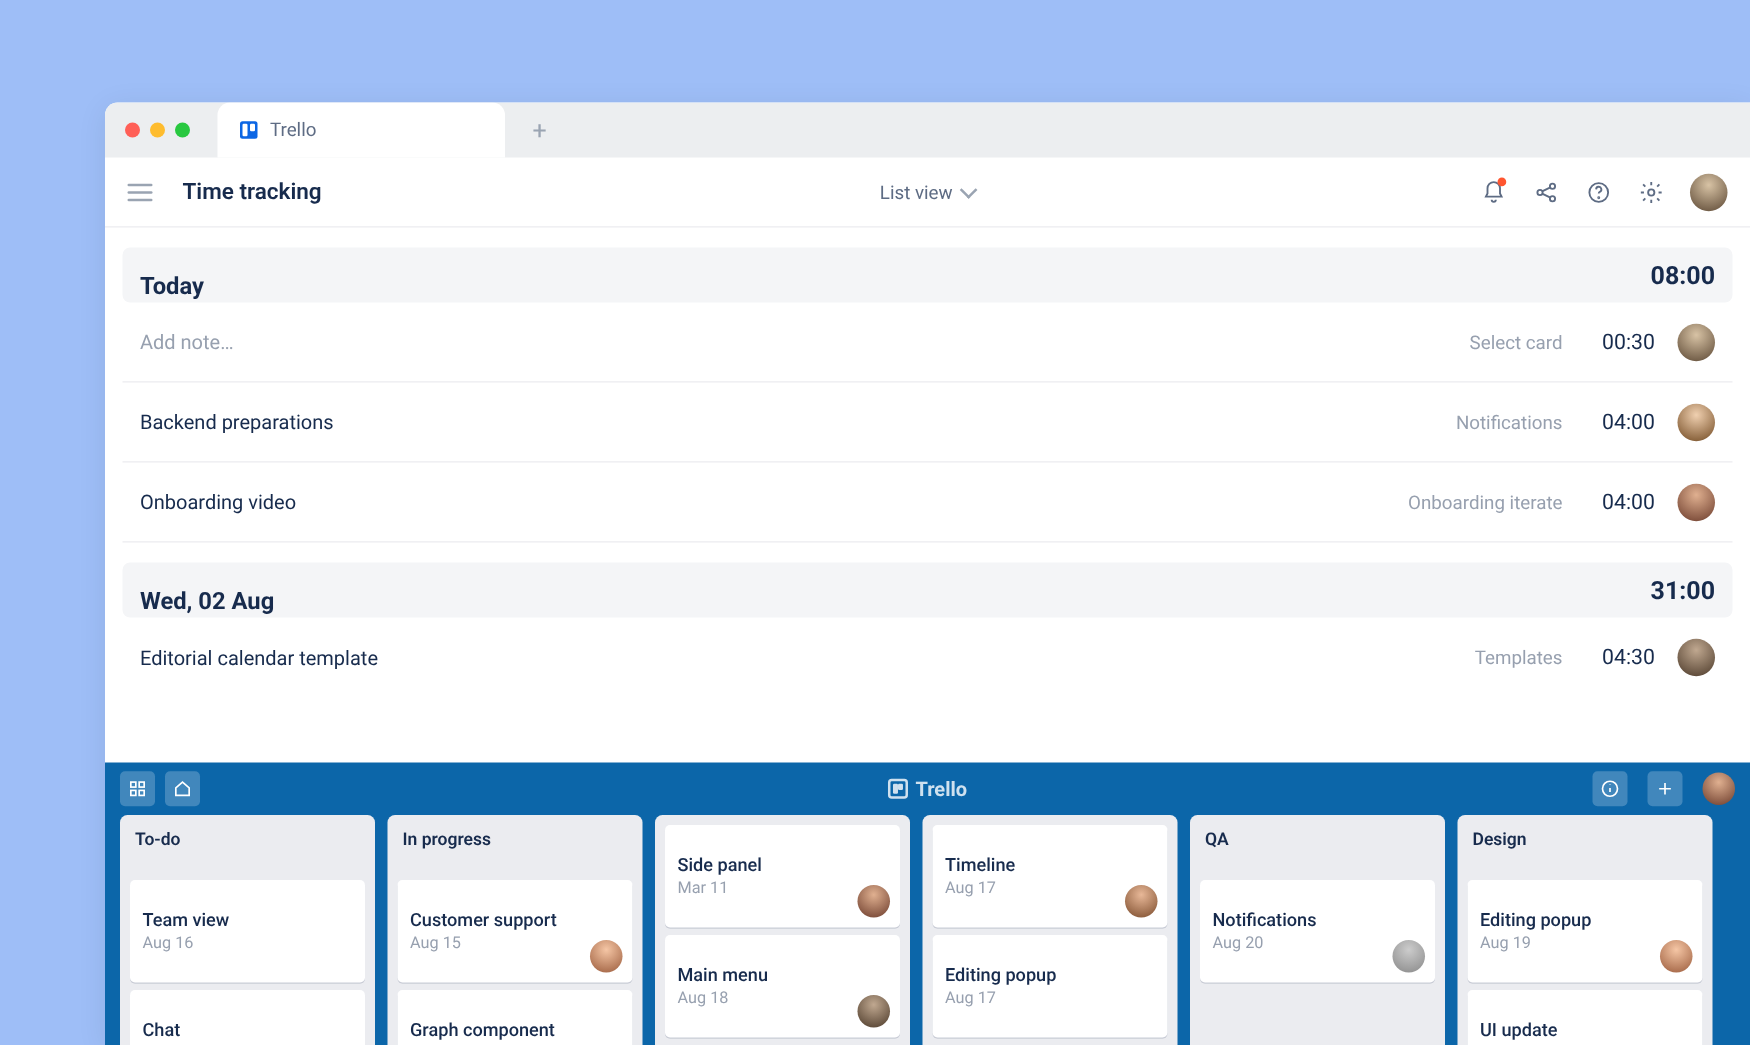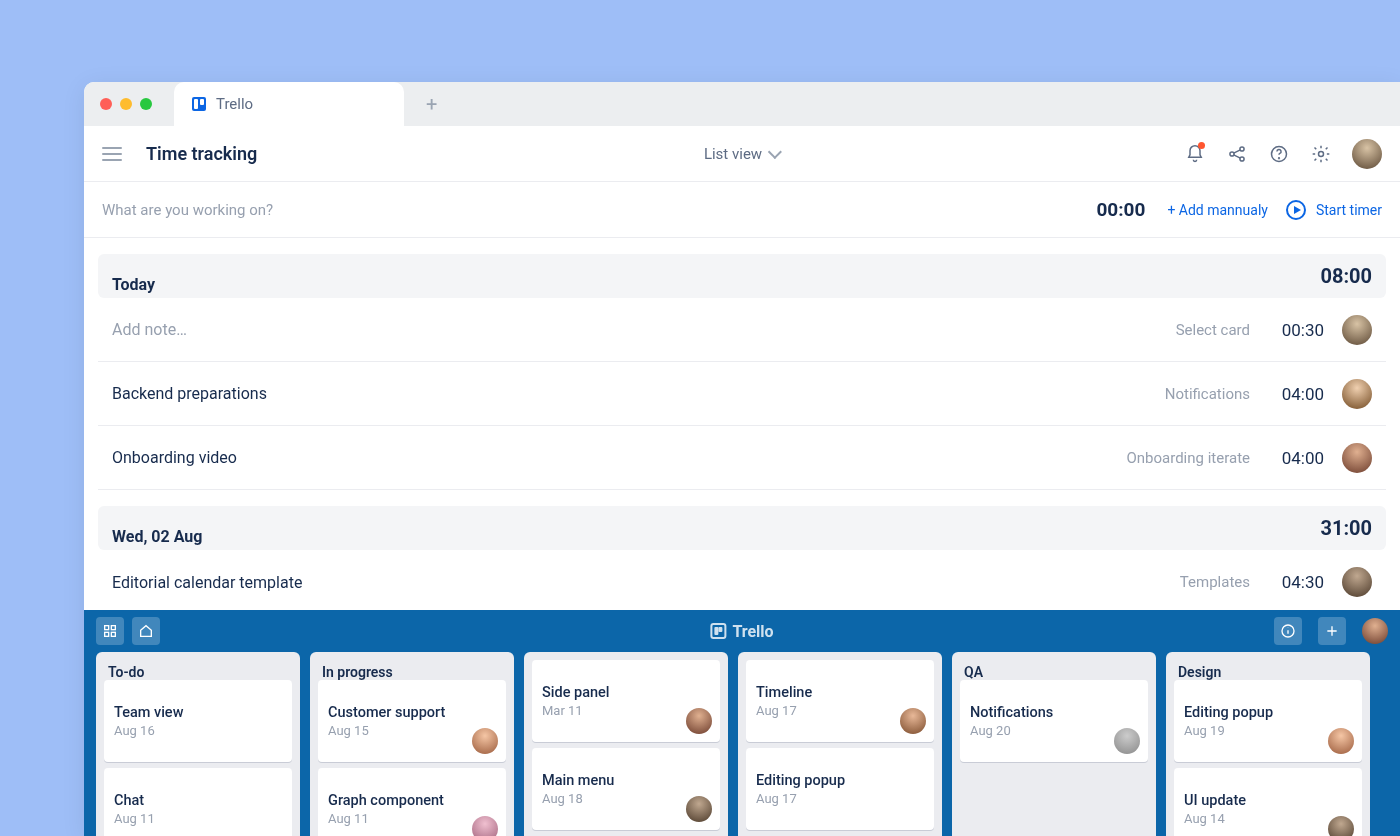--- a/index.html
+++ b/index.html
@@ -31,21 +31,21 @@
 
 .timer-row { height: 56px; border-bottom: 1px solid #ebecf0; display: flex; align-items: center; padding: 0 18px; }
 .work-input { border: none; outline: none; font-size: 15px; color: #6b778c; flex: 1; }
 .work-input::placeholder { color: #97a0af; }
 .timer-value { font-size: 19px; font-weight: 700; color: #172b4d; margin-right: 22px; }
 .link-blue { color: #0c66e4; font-size: 14px; cursor: pointer; }
 .play-icon { width: 20px; height: 20px; border: 2px solid #0c66e4; border-radius: 50%; position: relative; margin: 0 10px 0 18px; }
 .play-icon::after { content: ""; position: absolute; left: 6px; top: 4px; border-left: 7px solid #0c66e4; border-top: 4px solid transparent; border-bottom: 4px solid transparent; }
 
 .section-head { height: 44px; background: #f4f5f7; border-radius: 6px; margin: 16px 14px 0; display: flex; align-items: center; padding: 0 14px; }
-.section-label { font-weight: 700; color: #172b4d; font-size: 16px; margin-top: 16px; }
+.section-label { font-weight: 700; color: #172b4d; font-size: 19px; margin-top: 16px; }
 .section-time { margin-left: auto; font-weight: 700; color: #172b4d; font-size: 20px; }
 
 .entry { display: flex; align-items: center; height: 64px; border-bottom: 1px solid #ebecf0; margin: 0 14px; padding: 0 14px; }
 .entry:last-child { border-bottom: none; }
 .entry-note { font-size: 16px; color: #172b4d; }
 .entry-note.placeholder { color: #97a0af; }
 .entry-card { color: #97a0af; font-size: 15px; margin-left: auto; }
 .entry-time { font-size: 17px; color: #172b4d; margin-left: 22px; width: 52px; text-align: right; }
 .entry .avatar { margin-left: 18px; }
 
@@ -56,21 +56,21 @@
 .board-center { position: absolute; left: 50%; transform: translateX(-50%); display: flex; align-items: center; gap: 6px; color: #cfe1ef; font-weight: 700; }
 .brand-mark { width: 16px; height: 16px; background: rgba(255,255,255,0); border: 2px solid #cfe1ef; border-radius: 3px; position: relative; }
 .brand-mark::before, .brand-mark::after { content: ""; position: absolute; background: #cfe1ef; width: 4px; border-radius: 1px; top: 2px; }
 .brand-mark::before { left: 2px; height: 8px; }
 .brand-mark::after { right: 2px; height: 5px; }
 .board-right { margin-left: auto; display: flex; align-items: center; gap: 8px; }
 .board-right .avatar { width: 26px; height: 26px; }
 
 .lists { display: flex; gap: 10px; padding: 0 12px; }
 .list { width: 204px; background: #ebecf0; border-radius: 6px; padding: 8px; }
-.list-title { font-size: 14px; font-weight: 600; color: #172b4d; padding: 4px 4px 0; }
+.list-title { font-size: 14px; font-weight: 600; color: #172b4d; padding: 4px 4px 24px; }
 .card { background: #fff; border-radius: 4px; padding: 24px 10px; margin-bottom: 6px; box-shadow: 0 1px 0 rgba(9,30,66,.15); position: relative; }
 .card-title { font-size: 14.5px; color: #172b4d; font-weight: 500; }
 .card-date { font-size: 13px; color: #97a0af; margin-top: 2px; }
 .card .avatar { position: absolute; right: 8px; bottom: 8px; width: 26px; height: 26px; }
 
 
 .av1 { background: radial-gradient(circle at 50% 30%, #d8c3a5, #5a4632); }
 .av2 { background: radial-gradient(circle at 50% 30%, #f0d0b0, #704820); }
 .av3 { background: radial-gradient(circle at 50% 30%, #e0b090, #6a3a2a); }
 .av4 { background: radial-gradient(circle at 50% 30%, #c0a890, #4a3828); }
@@ -134,27 +134,20 @@
       <div class="icon-btn">
         <svg viewBox="0 0 24 24">
             <circle cx="12" cy="12" r="3"></circle>
             <path d="M12 2v3M12 19v3M4.2 4.2l2.1 2.1M17.7 17.7l2.1 2.1M2 12h3M19 12h3M4.2 19.8l2.1-2.1M17.7 6.3l2.1-2.1"></path>
           </svg>
       </div>
       <div class="avatar av1"></div>
     </div>
   </div>
 
-  <div class="timer-row">
-    <input class="work-input" placeholder="What are you working on?" style="">
-    <span class="timer-value">00:00</span>
-    <span class="link-blue">+ Add mannualy</span>
-    <span class="play-icon"></span>
-    <span class="link-blue">Start timer</span>
-  </div>
 
   <div id="sections">
       <div class="section-head">
         <span class="section-label">Today</span>
         <span class="section-time">08:00</span>
       </div>
       <div class="entry">
       <span class="entry-note placeholder">Add note…</span>
       <span class="entry-card">Select card</span>
       <span class="entry-time">00:30</span>

